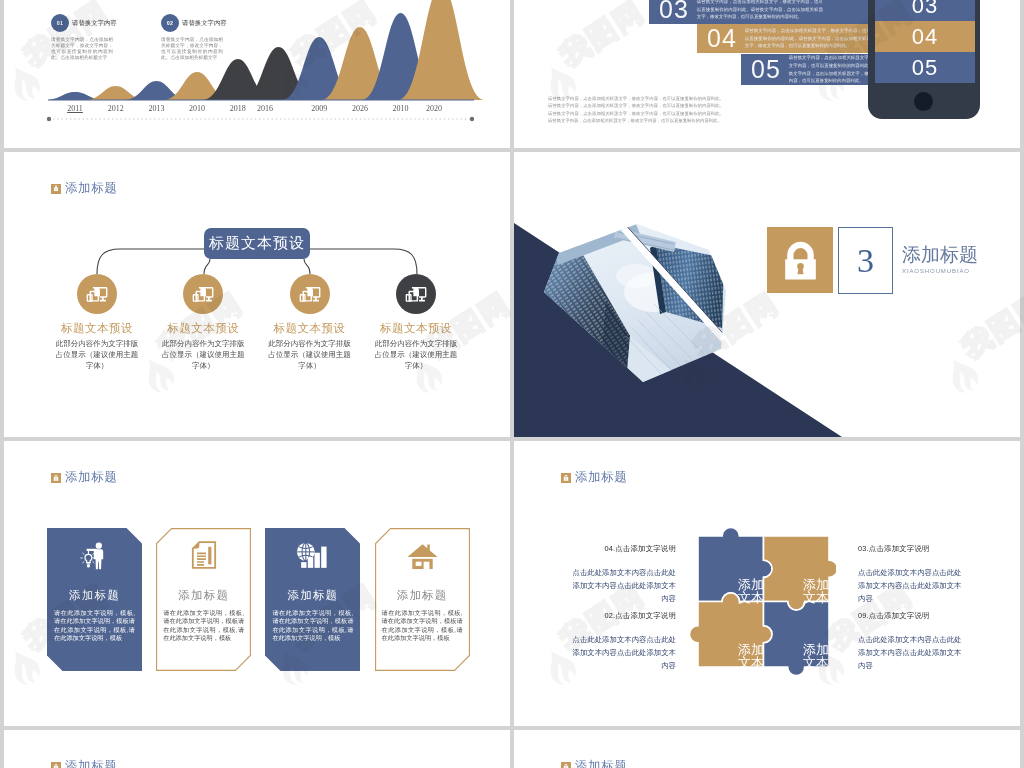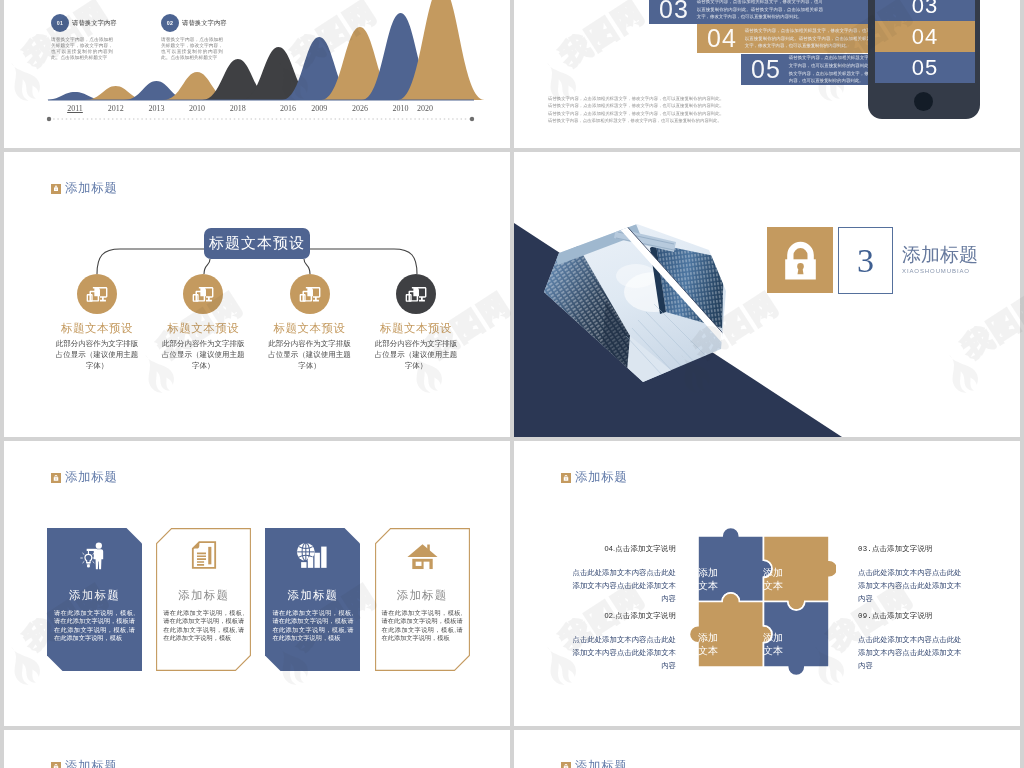--- a/index.html
+++ b/index.html
@@ -76,26 +76,26 @@
   .sec-bg{position:absolute;left:0;top:0;width:506px;height:285px;}
   .sec-lock{position:absolute;left:253px;top:75px;width:66px;height:66px;background:#c49a5f;display:flex;align-items:center;justify-content:center;}
   .sec-num{position:absolute;left:324px;top:75px;width:55px;height:67px;border:1px solid #55709c;box-sizing:border-box;
     display:flex;align-items:center;justify-content:center;font-size:34px;color:#3f5f91;font-family:"Liberation Serif",serif;}
   .sec-ttl{position:absolute;left:388px;top:92px;}
   .sec-ttl .big{font-size:19px;color:#66799d;letter-spacing:0px;line-height:21px;}
   .sec-ttl .sub{margin-top:3px;font-size:6px;color:#8795ad;letter-spacing:0.9px;}
 
   
   .puz-wrap{position:absolute;left:176px;top:87px;width:146px;height:148px;}
-  .puz-label{position:absolute;width:66px;text-align:left;color:#fff;font-size:10px;line-height:12.5px;}
+  .puz-label{position:absolute;width:66px;text-align:right;color:#fff;font-size:13px;line-height:12.5px;margin-top:12px;}
   .puz-txt{position:absolute;width:104px;}
   .puz-txt .ph{font-size:7.4px;color:#2c2c2c;line-height:1.4;letter-spacing:.2px;}
   .puz-txt .pb{margin-top:13px;font-size:7.4px;color:#31456f;line-height:1.75;}
   .puz-txt.left{text-align:right;}
-  .puz-txt.right{text-align:left;font-family:Liberation Mono, monospace;}
+  .puz-txt.right{text-align:left;}
 </style>
 </head>
 <body>
 
 <div class="grid">
   <div class="slide col-l row1">
     <svg class="tc-chart" id="tc-svg" viewBox="0 0 506 285">
         <path d="M40 237 C56.6 237 59 229 71 229 C83 229 85.4 237 102 237 Z" fill="#4f6491"></path>
         <path d="M80.7 237 C97.30000000000001 237 99.7 223 111.7 223 C123.7 223 126.1 237 142.7 237 Z" fill="#c49a5f"></path>
         <path d="M119.85 237 C137.28 237 139.8 218 152.4 218 C165 218 167.52 237 184.95000000000002 237 Z" fill="#4f6491"></path>
@@ -126,25 +126,25 @@
           </div>
           <div class="tc-body">请替换文字内容，点击添加相关标题文字，修改文字内容，也可以直接复制你的内容到此。点击添加相关标题文字</div>
         </div>
       </div>
     <div id="tc-labels">
         <div class="tc-xlab" style="left: 51px; top: 241px; text-decoration: underline;">2011</div>
         <div class="tc-xlab" style="left: 91.7px; top: 241px;">2012</div>
         <div class="tc-xlab" style="left: 132.4px; top: 241px;">2013</div>
         <div class="tc-xlab" style="left: 173.1px; top: 241px;">2010</div>
         <div class="tc-xlab" style="left: 213.8px; top: 241px;">2018</div>
-        <div class="tc-xlab" style="left: 264px; top: 241px;">2016</div>
+        <div class="tc-xlab" style="left: 241px; top: 241px;">2016</div>
         <div class="tc-xlab" style="left: 295.2px; top: 241px;">2009</div>
         <div class="tc-xlab" style="left: 335.9px; top: 241px;">2026</div>
         <div class="tc-xlab" style="left: 376.6px; top: 241px;">2010</div>
-        <div class="tc-xlab" style="left: 401px; top: 241px;">2020</div>
+        <div class="tc-xlab" style="left: 410px; top: 241px;">2020</div>
       </div>
   </div>
   <div class="slide col-r row1">
     <div class="ph-body" style="left:354px;top:60px;width:112px;height:196px;"></div>
     <div class="ph-screen" style="left:361px;top:68px;width:100px;height:152px;">
       <div id="ph-rows" style="position:absolute;left:0;bottom:0;width:100px;">
           <div class="ph-row" style="background: rgb(79, 100, 145);">03</div>
           <div class="ph-row" style="background: rgb(196, 154, 95);">04</div>
           <div class="ph-row" style="background: rgb(79, 100, 145);">05</div>
         </div>

